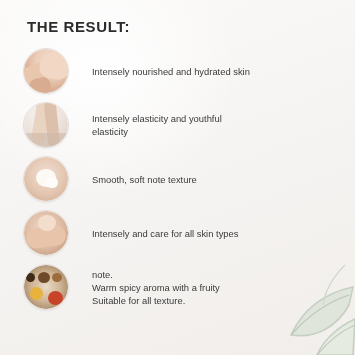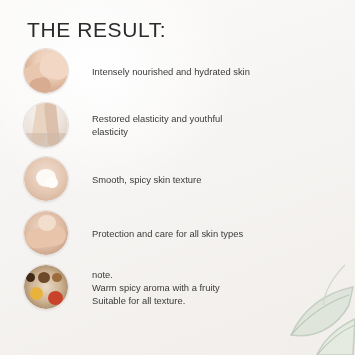--- a/index.html
+++ b/index.html
@@ -28,22 +28,22 @@
     top: -60px;
     width: 280px;
     height: 260px;
     background: radial-gradient(ellipse at center, #ffffff 0%, rgba(255,255,255,0) 70%);
     pointer-events: none;
   }
   .title {
     position: absolute;
     left: 27px;
     top: 18px;
-    font-size: 21px;
-    font-weight: normal;
+    font-size: 15px;
+    font-weight: bold;
     letter-spacing: 0.6px;
     color: #2b2b2b;
     font-family: "Liberation Sans", sans-serif;
   }
   .list {
     position: absolute;
     left: 0;
     top: 44px;
     width: 355px;
   }
@@ -239,46 +239,46 @@
 
     <div class="row">
       <div class="thumb t2">
         <div class="inner">
           <div class="shape-a"></div>
           <div class="shape-b"></div>
           <div class="shape-c"></div>
         </div>
       </div>
       <div class="text">
-        <span class="line">Restored elasticity and youthful</span>
+        <span class="line">Intensely elasticity and youthful</span>
         <span class="line">elasticity</span>
       </div>
     </div>
 
     <div class="row">
       <div class="thumb t3">
         <div class="inner">
           <div class="shape-a"></div>
           <div class="shape-b"></div>
         </div>
       </div>
       <div class="text">
-        <span class="line">Smooth, spicy skin texture</span>
+        <span class="line">Smooth, soft note texture</span>
       </div>
     </div>
 
     <div class="row">
       <div class="thumb t4">
         <div class="inner">
           <div class="shape-a"></div>
           <div class="shape-b"></div>
         </div>
       </div>
       <div class="text">
-        <span class="line">Protection and care for all skin types</span>
+        <span class="line">Intensely and care for all skin types</span>
       </div>
     </div>
 
     <div class="row">
       <div class="thumb t5">
         <div class="inner">
           <div class="dot5"></div>
           <div class="dot3"></div>
           <div class="dot4"></div>
           <div class="dot1"></div>

